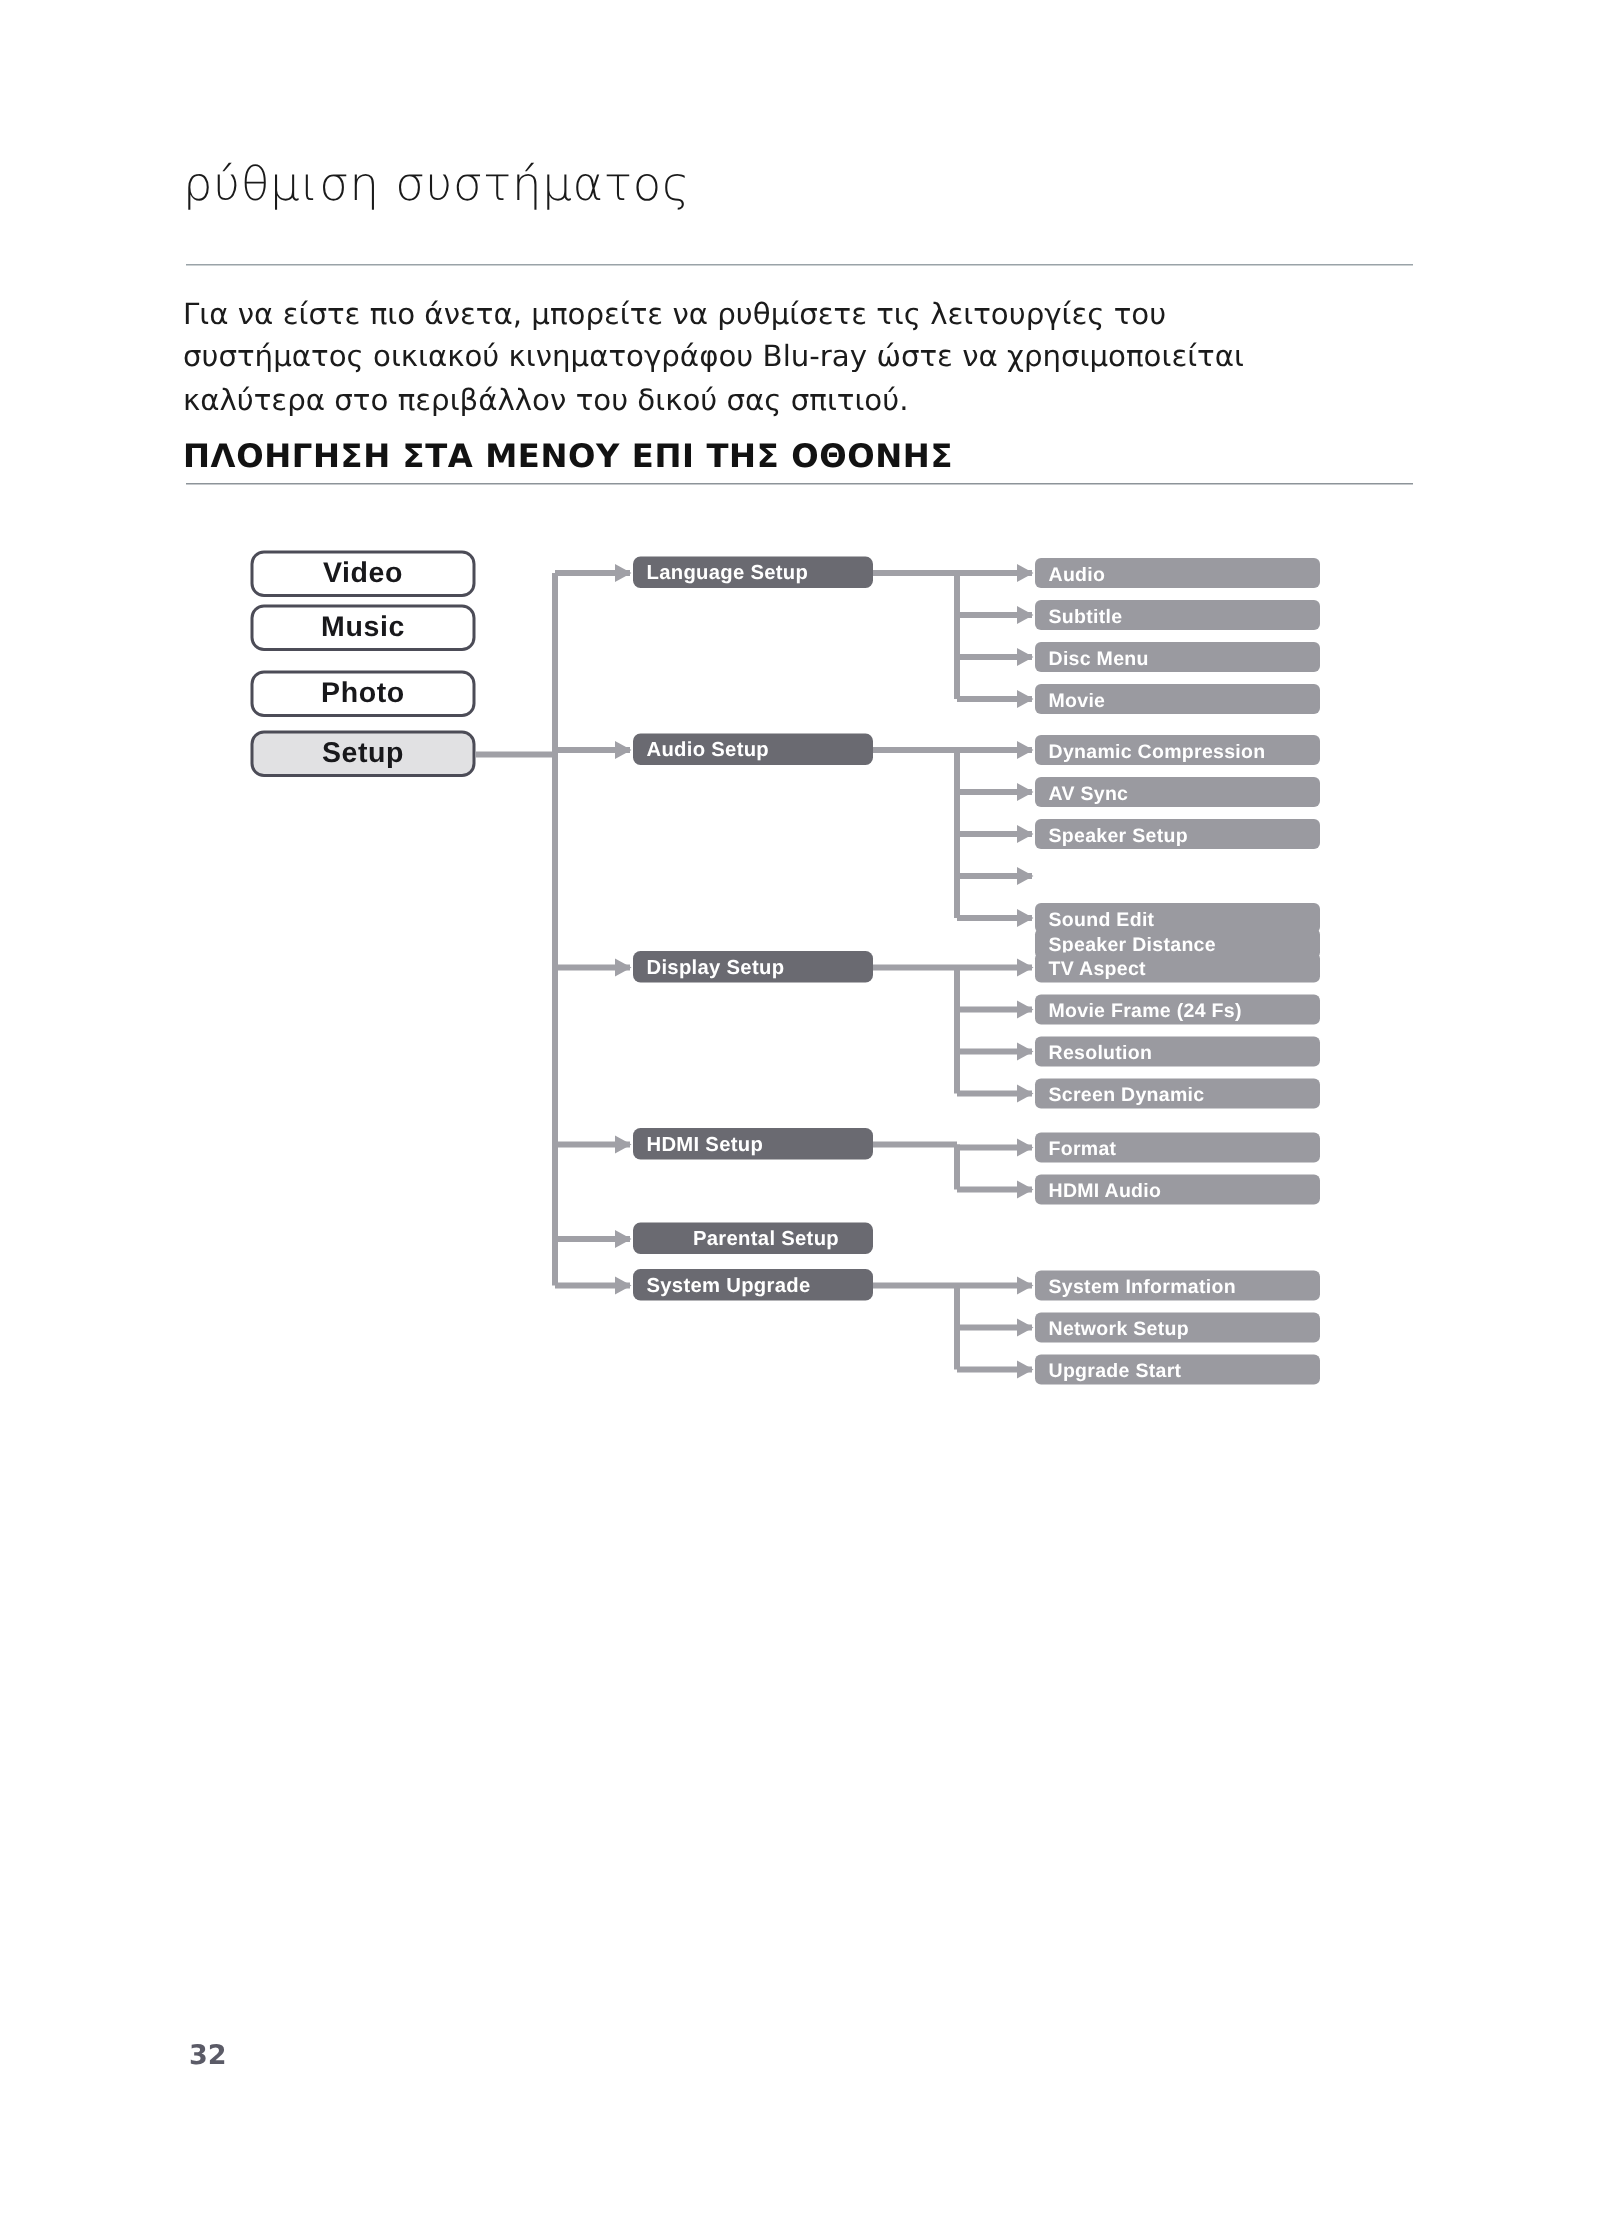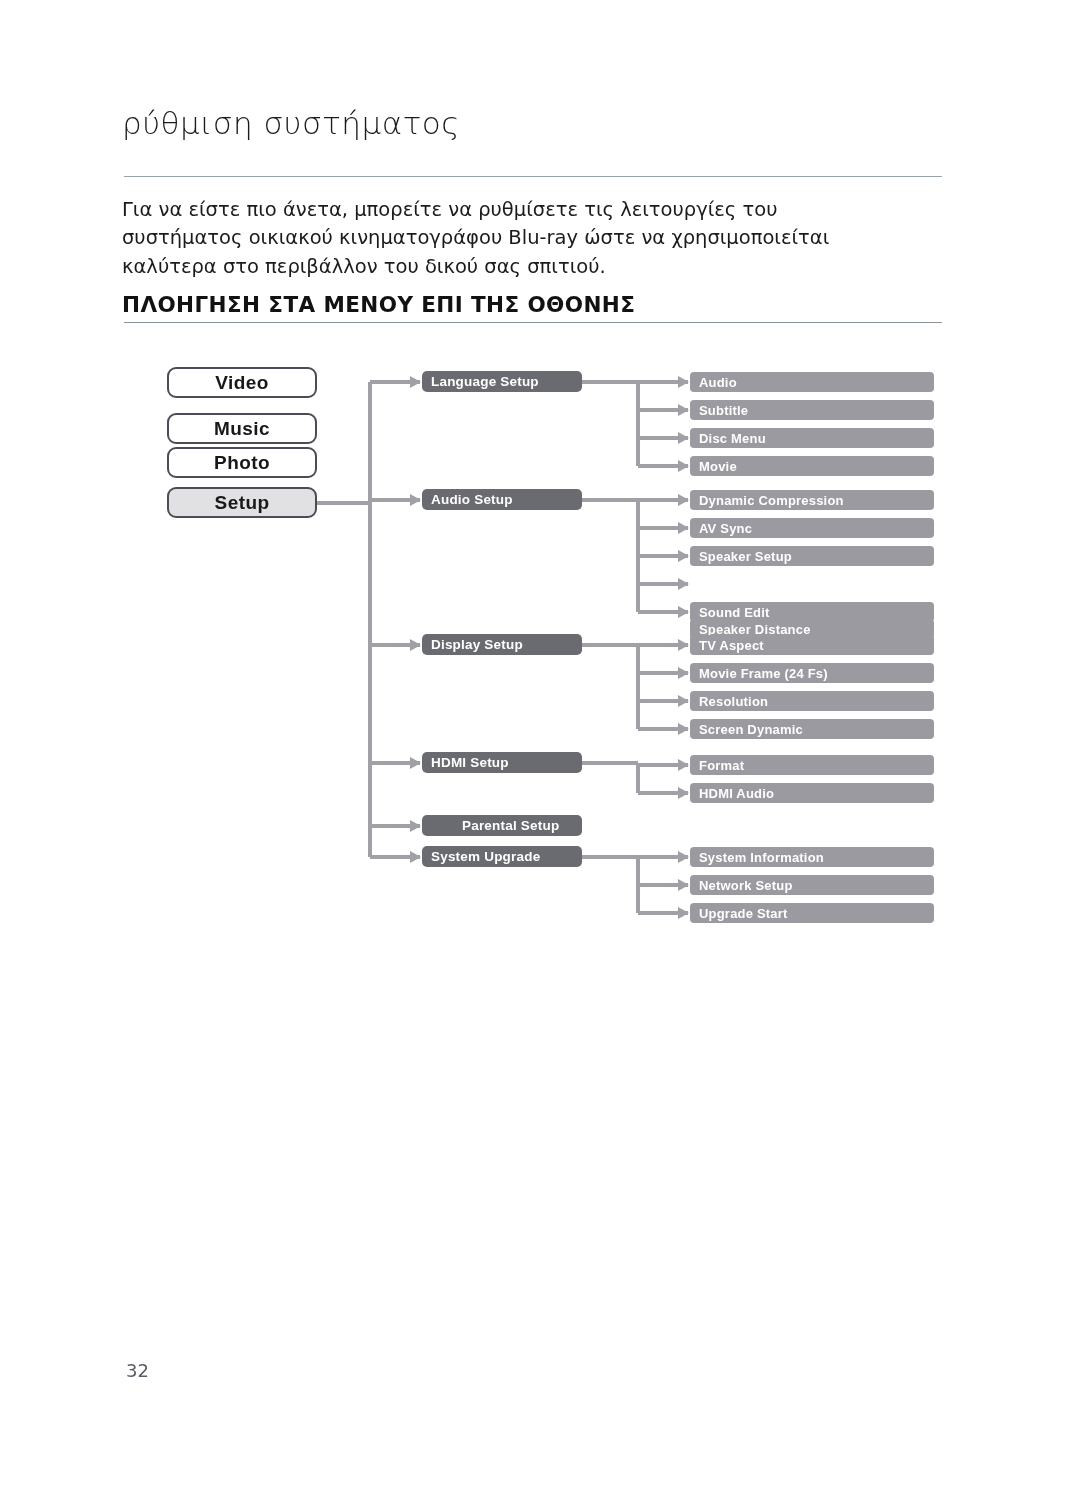--- a/index.html
+++ b/index.html
@@ -65,21 +65,21 @@
     width: 818px;
     height: 1px;
     background: #8d9499;
   }
   #page-number {
     position: absolute;
     left: 126px;
     top: 1360px;
     font-family: "DejaVu Sans", sans-serif;
     font-size: 18px;
-    font-weight: normal;
+    font-weight: bold;
     color: #5b5b67;
   }
 
   
   #diagram {
     position: absolute;
     left: 0;
     top: 0;
     width: 1080px;
     height: 1492px;
@@ -123,21 +123,21 @@
     padding-left: 9px;
     font-size: 13.5px;
     font-weight: bold;
     color: #ffffff;
     letter-spacing: 0.2px;
   }
 
   
   .leaf-node {
     left: 690px;
-    width: 244px;
+    width: 190px;
     height: 20px;
     border-radius: 4px;
     background: #9a9aa0;
     padding-left: 9px;
     font-size: 13px;
     font-weight: bold;
     color: #ffffff;
     letter-spacing: 0.2px;
   }
 
@@ -163,21 +163,21 @@
 
 <div id="page-title">ρύθμιση συστήματος</div>
 <div id="title-rule"></div>
 <div id="intro-text">Για να είστε πιο άνετα, μπορείτε να ρυθμίσετε τις λειτουργίες του συστήματος οικιακού κινηματογράφου Blu-ray ώστε να χρησιμοποιείται καλύτερα στο περιβάλλον του δικού σας σπιτιού.</div>
 <div id="section-heading">ΠΛΟΗΓΗΣΗ ΣΤΑ ΜΕΝΟΥ ΕΠΙ ΤΗΣ ΟΘΟΝΗΣ</div>
 <div id="section-rule"></div>
 <div id="page-number">32</div>
 
 <div id="diagram">
     <div class="node src-node" style="top: 367px;">Video</div>
-    <div class="node src-node" style="top: 413px;">Music</div>
+    <div class="node src-node" style="top: 403px;">Music</div>
     <div class="node src-node" style="top: 447px;">Photo</div>
     <div class="node src-node selected" style="top: 487px;">Setup</div>
     <div class="conn h" style="left: 317px; top: 500.5px; width: 53px;"></div>
     <div class="conn v" style="left: 368px; top: 381.5px; height: 475px;"></div>
     <div class="conn h" style="left: 370px; top: 379.5px; width: 50px;"></div>
     <div class="arrow" style="left: 410px; top: 375.5px;"></div>
     <div class="node mid-node" style="top: 371px;">Language Setup</div>
     <div class="conn h" style="left: 582px; top: 379.5px; width: 56px;"></div>
     <div class="conn v" style="left: 636px; top: 381.5px; height: 84.5px;"></div>
     <div class="conn h" style="left: 638px; top: 380px; width: 50px;"></div>

